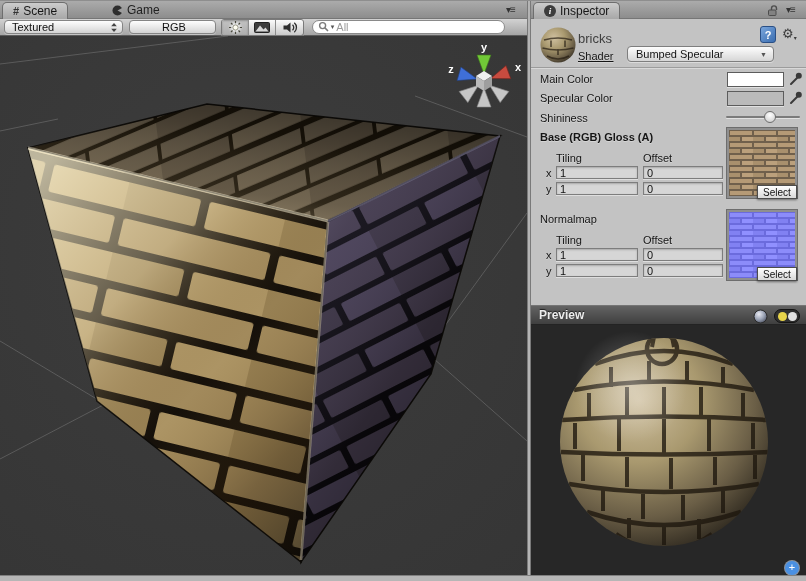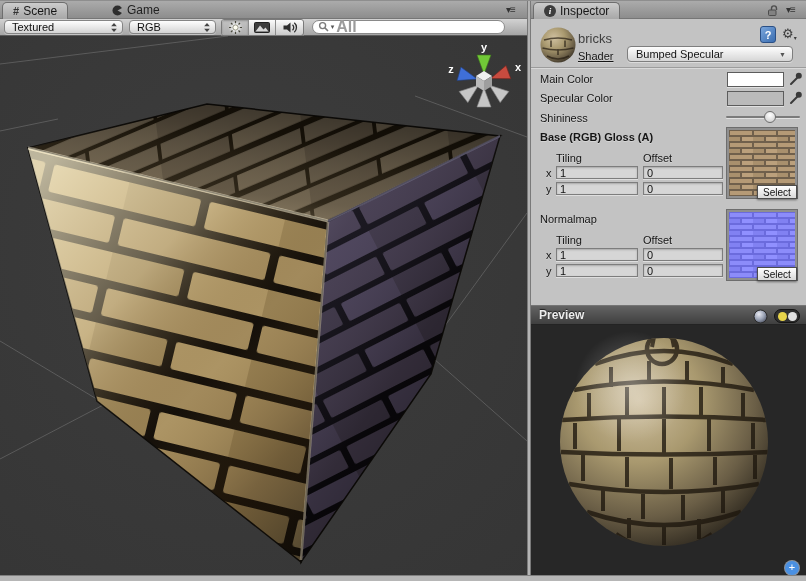--- a/index.html
+++ b/index.html
@@ -24,21 +24,21 @@
   .dropdown{height:14px;background:linear-gradient(#fefefe,#d3d3d3);border:1px solid #858585;border-radius:4px;
      display:flex;align-items:center;font-size:11px;color:#111;padding:0 4px 0 7px;box-sizing:border-box;
      justify-content:space-between;box-shadow:0 1px 0 rgba(255,255,255,.35);}
   .seg{height:15px;display:flex;border:1px solid #7a7a7a;border-radius:3px;overflow:hidden;
      background:linear-gradient(#fbfbfb,#c9c9c9);box-shadow:0 1px 0 rgba(255,255,255,.35);}
   .seg>div{width:27px;display:flex;align-items:center;justify-content:center;border-right:1px solid #8c8c8c;box-sizing:border-box;}
   .seg>div:last-child{border-right:none;}
   .seg .on{background:linear-gradient(#c3c3c3,#aeaeae);box-shadow:inset 0 1px 2px rgba(0,0,0,.25);}
   .search{margin-left:auto;width:193px;height:14px;background:#fff;border:1px solid #8a8a8a;border-radius:8px;
      display:flex;align-items:center;padding:0 6px 0 5px;box-sizing:border-box;gap:2px;}
-  .search input{border:none;outline:none;background:transparent;font-size:16px;width:100%;padding:0;color:#333;font-weight:bold;}
+  .search input{border:none;outline:none;background:transparent;font-size:11px;width:100%;padding:0;color:#333;}
   .search input::placeholder{color:#9b9b9b;}
   
   #right-pane{position:absolute;left:531px;top:0;width:275px;height:574px;background:#c3c3c3;}
   .lbl{position:absolute;font-size:11px;color:#151515;text-shadow:0 1px 0 rgba(255,255,255,.3);white-space:nowrap;}
   .fld{position:absolute;height:13px;background:#d6d6d6;border:1px solid #7d7d7d;
        box-shadow:inset 0 1px 2px rgba(0,0,0,.22),0 1px 0 rgba(255,255,255,.45);
        font-family:"Liberation Sans",sans-serif;font-size:11px;padding:0 3px;color:#111;box-sizing:border-box;}
   .swatch{position:absolute;width:57px;height:15px;border:1px solid #5c5c5c;box-sizing:border-box;
        box-shadow:0 1px 0 rgba(255,255,255,.5);}
   .shader-dd{position:absolute;height:16px;background:linear-gradient(#fdfdfd,#d6d6d6);border:1px solid #7e7e7e;
@@ -98,21 +98,21 @@
     </div>
 
     <div id="scene-toolbar">
       <div class="dropdown" style="width:119px;margin-right:6px;">
         <span>Textured</span>
         <svg width="8" height="11">
             <path d="M4 1 L6.8 4.2 H1.2 Z" fill="#444"></path>
             <path d="M4 10 L1.2 6.8 H6.8 Z" fill="#444"></path>
           </svg>
       </div>
-      <div class="dropdown" style="width:87px;margin-right:5px;">
+      <div class="dropdown" style="width:87px;margin-right:5px;flex-direction:column;">
         <span>RGB</span>
         <svg width="8" height="11">
             <path d="M4 1 L6.8 4.2 H1.2 Z" fill="#444"></path>
             <path d="M4 10 L1.2 6.8 H6.8 Z" fill="#444"></path>
           </svg>
       </div>
       <div class="seg">
         <div class="on">
           <svg width="15" height="15">
             <defs>
@@ -282,21 +282,21 @@
           <path d="M5,14 Q19,10 33,14"></path>
             <path d="M3.5,22 Q19,26 34.5,22"></path>
             <path d="M8,30 Q19,36 30,30"></path>
           <line x1="12" y1="14.5" x2="12" y2="21"></line>
             <line x1="26" y1="14.5" x2="26" y2="21"></line>
           <line x1="19" y1="23" x2="19" y2="29"></line>
         </g>
       </svg>
       <div class="abs" style="left:47px;top:12px;font-size:13px;color:#404040;text-align:center;">bricks</div>
       <div class="lbl" style="left:47px;top:31px;text-decoration:underline;">Shader</div>
-      <div class="shader-dd" style="left:96px;top:27px;width:166px;">
+      <div class="shader-dd" style="left:96px;top:27px;width:147px;">
         <span>Bumped Specular</span>
         <span class="caret7">▼</span>
       </div>
       <div class="abs helpbook" style="left:229px;top:7px;">?</div>
       <div class="abs" style="left:251px;top:8px;display:flex;align-items:flex-end;">
         <span class="gear">⚙</span>
           <span style="font-size:6px;color:#3d3d3d;">▾</span>
       </div>
       <div class="sep" style="top:48px;"></div>
 

